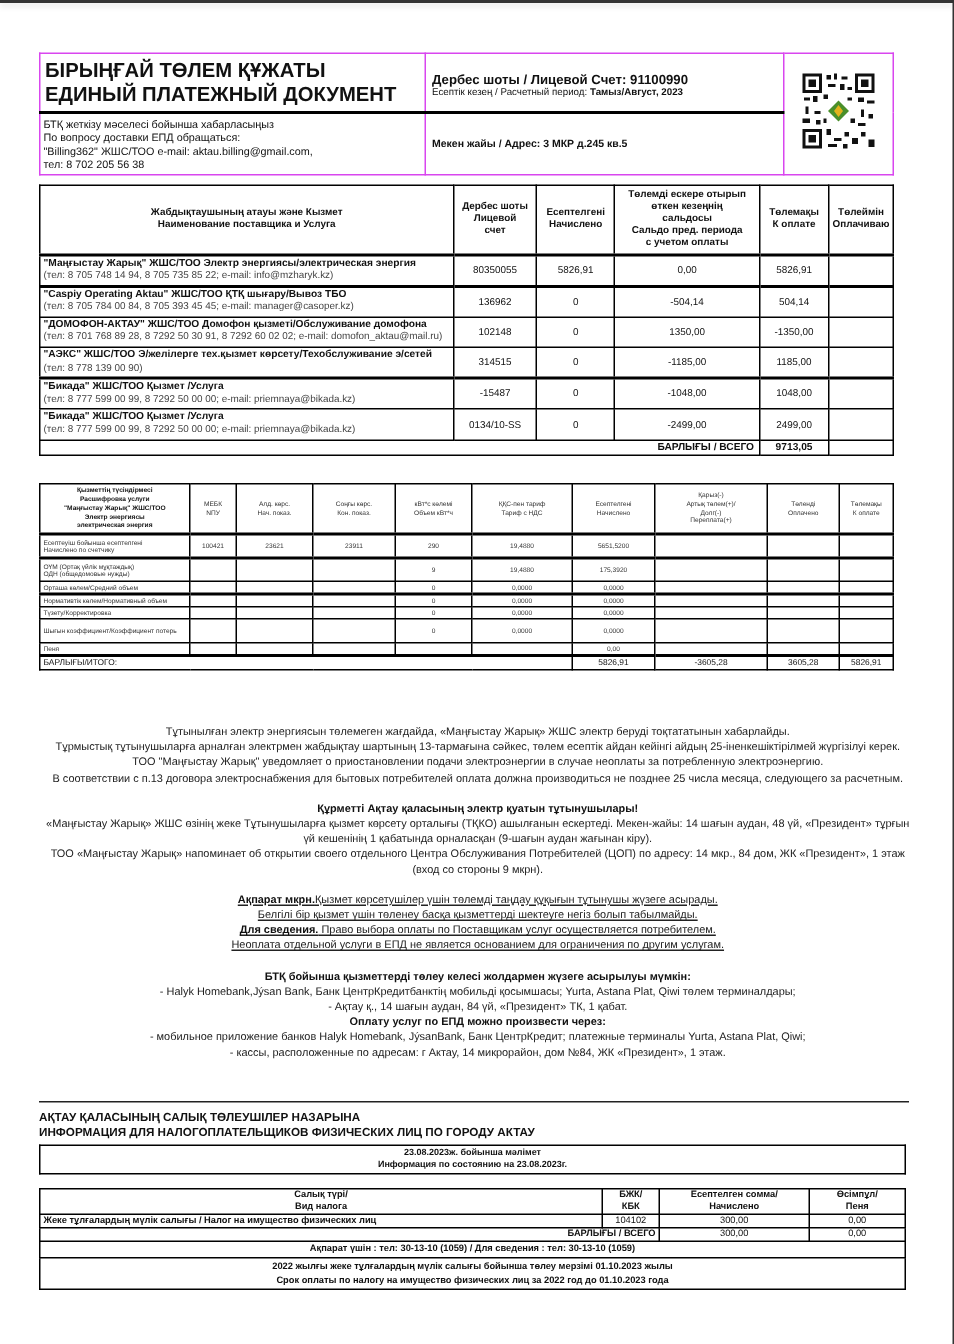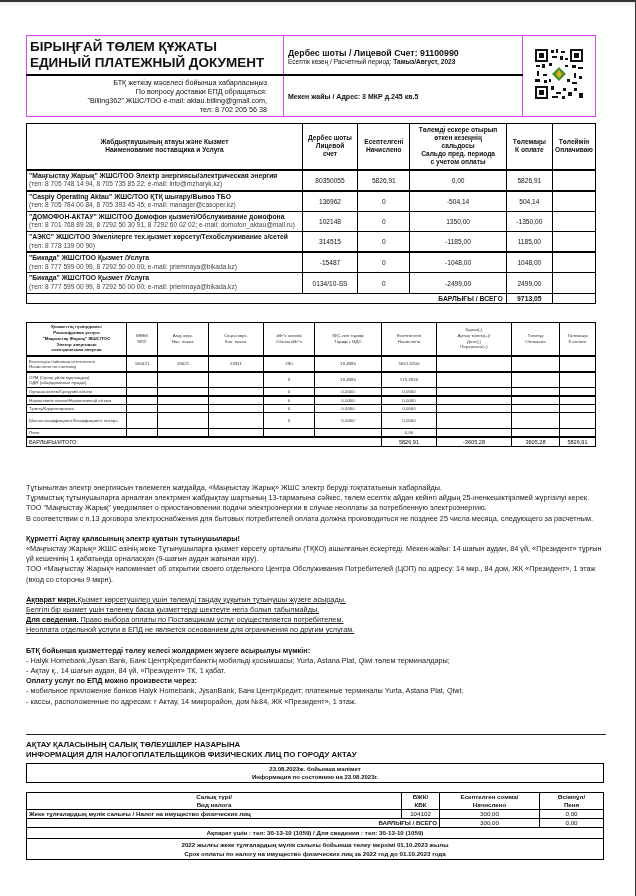--- a/index.html
+++ b/index.html
@@ -7,21 +7,21 @@
        font-family:"Liberation Sans",sans-serif;color:#111;}
   .topbar{position:absolute;left:0;top:0;width:636px;height:2px;background:#333;
           box-shadow:0 2px 4px rgba(0,0,0,.15);}
   .rightedge{position:absolute;right:0;top:0;width:1px;height:896px;background:#333;}
   .page{position:absolute;left:26px;top:35px;width:570px;}
   table{border-collapse:collapse;}
   
   .hdr{width:570px;border:1.5px solid #000;}
   .hdr td{border:1px solid #d946ef;vertical-align:middle;}
   .hdr .title{font-weight:bold;font-size:13.5px;line-height:16px;padding:3px 3px;border-bottom:2px solid #000;}
-  .hdr .contact{font-size:7.2px;line-height:9px;padding:2px 16px;text-align:right;}
+  .hdr .contact{font-size:7.2px;line-height:9px;padding:2px 2px;}
   .hdr .acc{font-size:8.8px;font-weight:bold;padding:2px 4px 0 4px;border-bottom:2px solid #000;}
   .hdr .acc .sub{font-size:6.5px;font-weight:normal;display:block;}
   .hdr .acc .sub b{font-weight:bold;}
   .hdr .addr{font-size:7px;font-weight:bold;padding:0 4px;}
   .hdr .qr{width:70px;text-align:center;}
   
   .sup{width:570px;margin-top:6px;font-size:6.6px;}
   .sup td,.sup th{border:1px solid #000;}
   .sup th{font-weight:bold;text-align:center;font-size:6.6px;line-height:8px;padding:2px;}
   .sup td.name{padding:1px 2px;line-height:8.6px;}
@@ -33,21 +33,21 @@
   
   .det{width:570px;margin-top:18px;font-size:4.4px;color:#333;}
   .det td,.det th{border:1px solid #000;padding:1px 2px;}
   .det th{font-weight:normal;text-align:center;line-height:5.8px;height:30px;}
   .det th b{font-weight:bold;color:#111;}
   .det td.c{text-align:center;}
   .det tr.thick td{border-top:2px solid #000;}
   .det tr.tot td{font-size:5.6px;color:#111;border-top:2px solid #000;}
   
   .notes{position:absolute;left:26px;top:483px;width:585px;font-size:7.3px;line-height:10.2px;color:#222;}
-  .notes p{margin:0;}
+  .notes p{margin:0;text-align:center;}
   .b{font-weight:bold;color:#111;}
   .u{text-decoration:underline;}
   .gap{height:10px;}
   .taxhead{position:absolute;left:26px;top:734px;width:580px;border-top:1.5px solid #222;
            font-weight:bold;font-size:7.8px;line-height:10px;padding-top:5px;}
   .tax{position:absolute;left:26px;top:763px;width:578px;border:1px solid #000;font-size:6px;}
   .tax td{border:1px solid #000;padding:0 2px;text-align:center;}
   .tax .info{font-weight:bold;line-height:8px;padding:1px;}
   .taxtbl{position:absolute;left:26px;top:792px;width:578px;font-size:6.2px;}
   .taxtbl td{border:1px solid #000;text-align:center;padding:0 2px;line-height:8px;}
@@ -335,21 +335,21 @@
     </table>
 </div>
 
 <div class="notes">
   <p>Тұтынылған электр энергиясын төлемеген жағдайда, «Маңғыстау Жарық» ЖШС электр беруді тоқтататынын хабарлайды.</p>
   <p>Тұрмыстық тұтынушыларға арналған электрмен жабдықтау шартының 13-тармағына сәйкес, төлем есептік айдан кейінгі айдың 25-іненкешіктірілмей жүргізілуі керек.</p>
   <p>ТОО "Маңғыстау Жарық" уведомляет о приостановлении подачи электроэнергии в случае неоплаты за потребленную электроэнергию.</p>
   <p>В соответствии с п.13 договора электроснабжения для бытовых потребителей оплата должна производиться не позднее 25 числа месяца, следующего за расчетным.</p>
   <div class="gap"></div>
   <p class="b">Құрметті Ақтау қаласының электр қуатын тұтынушылары!</p>
-  <p>«Маңғыстау Жарық» ЖШС өзінің жеке Тұтынушыларға қызмет көрсету орталығы (ТҚКО) ашылғанын ескертеді. Мекен-жайы: 14 шағын аудан, 84 үй, «Президент» тұрғын үй кешенінің 1 қабатында орналасқан (9-шағын аудан жағынан кіру).</p>
+  <p>«Маңғыстау Жарық» ЖШС өзінің жеке Тұтынушыларға қызмет көрсету орталығы (ТҚКО) ашылғанын ескертеді. Мекен-жайы: 14 шағын аудан, 48 үй, «Президент» тұрғын үй кешенінің 1 қабатында орналасқан (9-шағын аудан жағынан кіру).</p>
   <p>ТОО «Маңғыстау Жарық» напоминает об открытии своего отдельного Центра Обслуживания Потребителей (ЦОП) по адресу: 14 мкр., 84 дом, ЖК «Президент», 1 этаж (вход со стороны 9 мкрн).</p>
   <div class="gap"></div>
   <p class="u"><span class="b">Ақпарат мкрн.</span><span>Қызмет көрсетушілер үшін төлемді таңдау құқығын тұтынушы жүзеге асырады.</span></p>
   <p class="u">Белгілі бір қызмет үшін төленеу басқа қызметтерді шектеуге негіз болып табылмайды.</p>
   <p class="u"><span class="b">Для сведения.</span><span> Право выбора оплаты по Поставщикам услуг осуществляется потребителем.</span></p>
   <p class="u">Неоплата отдельной услуги в ЕПД не является основанием для ограничения по другим услугам.</p>
   <div class="gap"></div>
   <p class="b">БТҚ бойынша қызметтерді төлеу келесі жолдармен жүзеге асырылуы мүмкін:</p>
   <p>- Halyk Homebank,Jýsan Bank, Банк ЦентрКредитбанктің мобильді қосымшасы; Yurta, Astana Plat, Qiwi төлем терминалдары;</p>
   <p>- Ақтау қ., 14 шағын аудан, 84 үй, «Президент» ТК, 1 қабат.</p>

